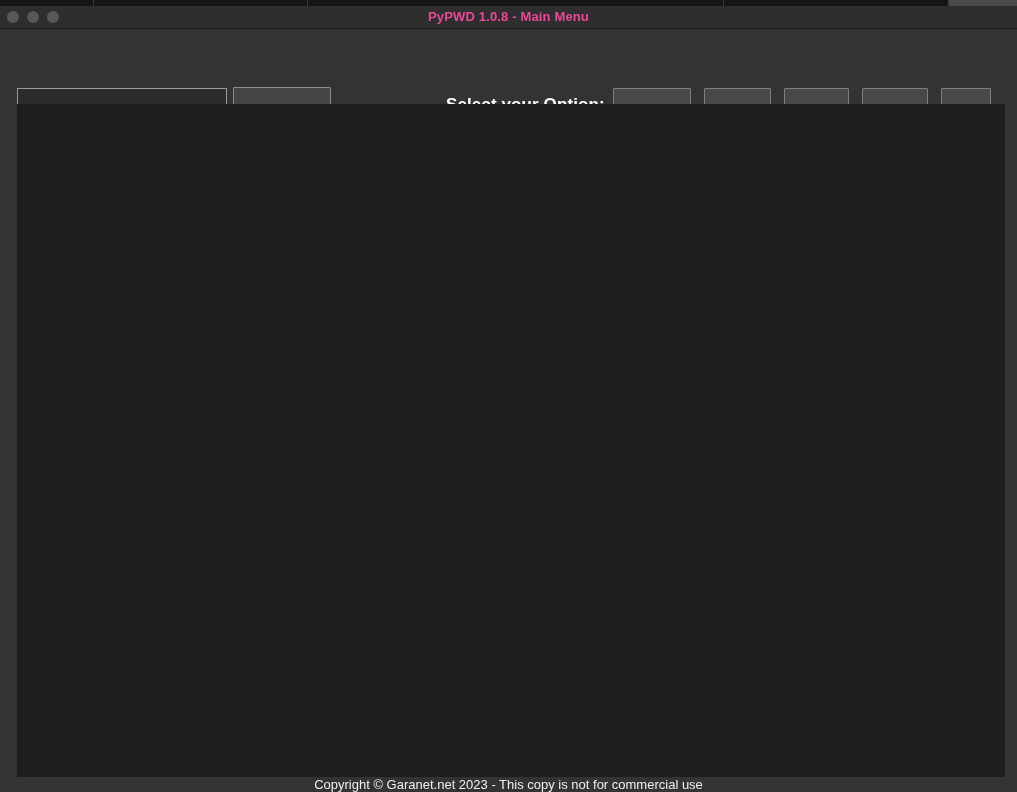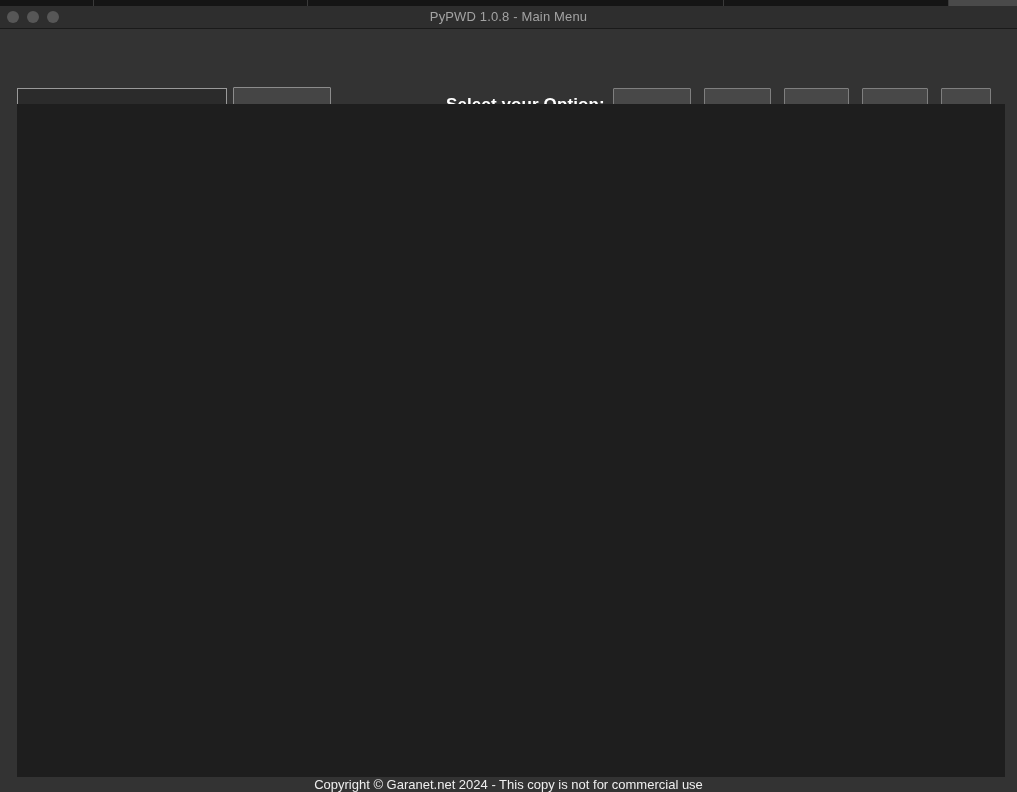--- a/index.html
+++ b/index.html
@@ -70,23 +70,24 @@
   }
   #window-title {
     position: absolute;
     left: 0;
     top: 0;
     width: 1017px;
     height: 22px;
     line-height: 22px;
     text-align: center;
     font-size: 13px;
-    color: #a3a3a3;
+    color: #ec4899;
     letter-spacing: 0.15px;
     white-space: nowrap;
+    font-weight: bold;
   }
 
   
   #toolbar {
     position: relative;
     height: 74px;
     background: #333333;
   }
 
   #search-input {
@@ -226,16 +227,16 @@
       <button class="option-button">Config</button>
       <button class="option-button">Exit</button>
     </div>
   </div>
 
   <div id="content-panel">
     <div id="content-list"></div>
   </div>
 
   <div id="footer-bar">
-    <div id="footer-text">Copyright © Garanet.net 2024 - This copy is not for commercial use</div>
+    <div id="footer-text">Copyright © Garanet.net 2023 - This copy is not for commercial use</div>
   </div>
 
 </div>
 
 </body></html>

